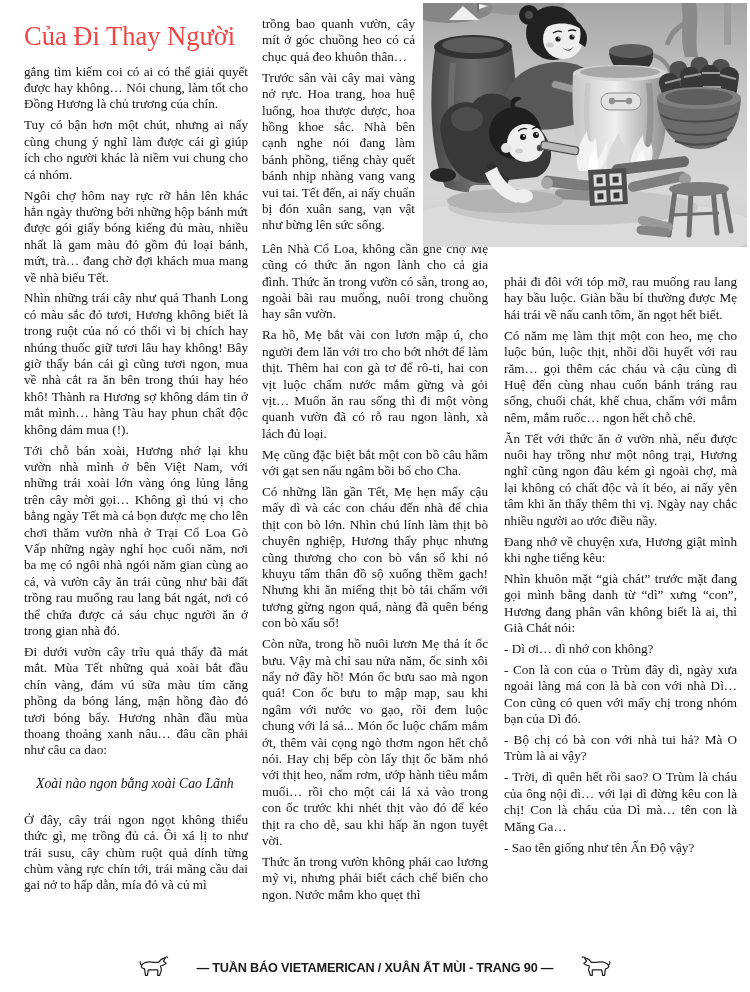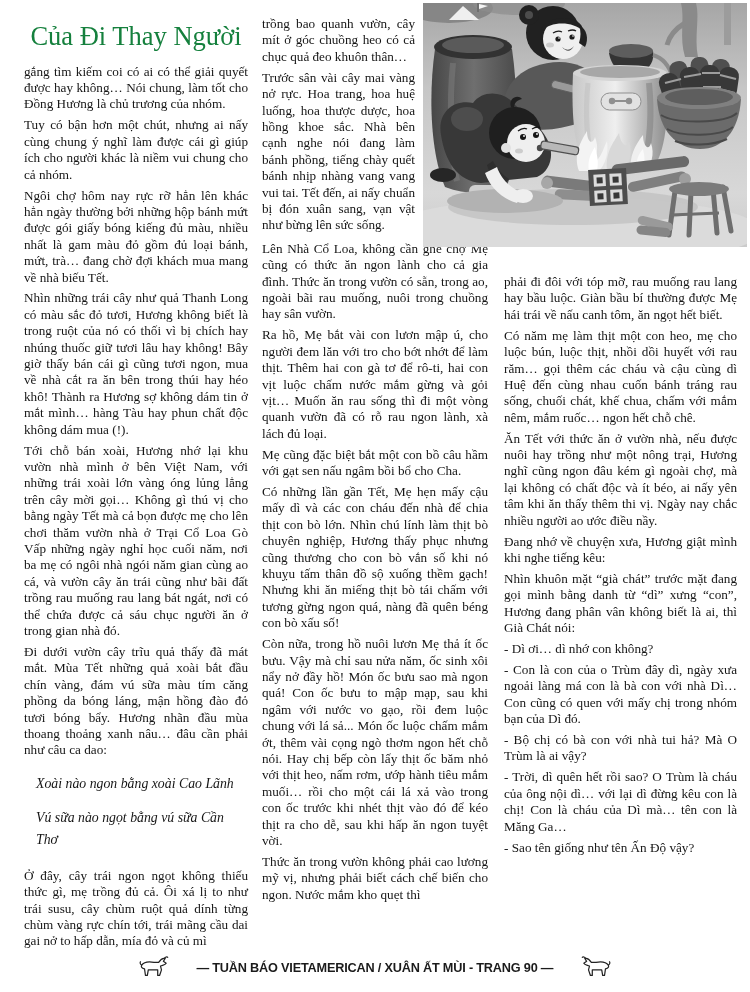--- a/index.html
+++ b/index.html
@@ -11,22 +11,22 @@
   .col{
     position:absolute; top:16px;
     font-size:13.2px; line-height:16.4px; text-align:justify;
     color:#151515;
   }
   .col-1{left:24px;  width:224px;}
   .col-2{left:262px; width:226px;}
   .col-3{left:504px; width:233px; padding-top:258px;}
   h1.title{
     font-size:26.5px; font-weight:400; letter-spacing:0;
-    margin:6px 0 12px 0; text-align:center; line-height:1.12;
-    color:#15803d;
+    margin:6px 0 12px 0; text-align:left; line-height:1.12;
+    color:#ef4444;
   }
   p.para{margin:0 0 4.5px 0;}
   .narrow{width:153px; margin-bottom:7px;}
   .poem{font-style:italic; margin:14px 0 17px 0;}
   .poem p.para{margin:12px; line-height:22px; font-size:13.8px; text-align:left;}
   .illustration{
     position:absolute; left:423px; top:3px; width:324px; height:244px;
   }
   .illustration svg{display:block;}
   .footer{
@@ -42,30 +42,29 @@
   .goat{width:32px; height:24px; flex:0 0 auto;}
 </style>
 </head>
 <body>
 
 <div class="page">
 
   <div class="col col-1">
     <h1 class="title">Của Đi Thay Người</h1>
     <div>
-        <p class="para">gắng tìm kiếm coi có ai có thể giải quyết được hay không… Nói chung, làm tốt cho Đồng Hương là chủ trương của nhóm.</p>
+        <p class="para">gắng tìm kiếm coi có ai có thể giải quyết được hay không… Nói chung, làm tốt cho Đồng Hương là chủ trương của chín.</p>
         <p class="para">Tuy có bận hơn một chút, nhưng ai nấy cùng chung ý nghĩ làm được cái gì giúp ích cho người khác là niềm vui chung cho cả nhóm.</p>
         <p class="para">Ngôi chợ hôm nay rực rỡ hẳn lên khác hẳn ngày thường bởi những hộp bánh mứt được gói giấy bóng kiếng đủ màu, nhiều nhất là gam màu đỏ gồm đủ loại bánh, mứt, trà… đang chờ đợi khách mua mang về nhà biếu Tết.</p>
         <p class="para">Nhìn những trái cây như quả Thanh Long có màu sắc đỏ tươi, Hương không biết là trong ruột của nó có thối vì bị chích hay nhúng thuốc giữ tươi lâu hay không! Bây giờ thấy bán cái gì cũng tươi ngon, mua về nhà cắt ra ăn bên trong thúi hay héo khô! Thành ra Hương sợ không dám tin ở mắt mình… hàng Tàu hay phun chất độc không dám mua (!).</p>
         <p class="para">Tới chỗ bán xoài, Hương nhớ lại khu vườn nhà mình ở bên Việt Nam, với những trái xoài lớn vàng óng lủng lẳng trên cây mời gọi… Không gì thú vị cho bằng ngày Tết mà cả bọn được mẹ cho lên chơi thăm vườn nhà ở Trại Cổ Loa Gò Vấp những ngày nghỉ học cuối năm, nơi ba mẹ có ngôi nhà ngói năm gian cùng ao cá, và vườn cây ăn trái cũng như bãi đất trồng rau muống rau lang bát ngát, nơi có thể chứa được cả sáu chục người ăn ở trong gian nhà đó.</p>
         <p class="para">Đi dưới vườn cây trĩu quả thấy đã mát mắt. Mùa Tết những quả xoài bắt đầu chín vàng, đám vú sữa màu tím căng phồng da bóng láng, mận hồng đào đỏ tươi bóng bẩy. Hương nhãn đầu mùa thoang thoảng xanh nâu… đâu cần phải như câu ca dao:</p>
       </div>
     <div class="poem">
         <p class="para">Xoài nào ngon bằng xoài Cao Lãnh</p>
-        <p class="para">Vú sữa nào ngọt bằng vú sữa Cần Thơ</p>
       </div>
     <div>
         <p class="para">Ở đây, cây trái ngon ngọt không thiếu thức gì, mẹ trồng đủ cả. Ôi xá lị to như trái susu, cây chùm ruột quả dính từng chùm vàng rực chín tới, trái mãng cầu dai gai nở to hấp dẫn, mía đỏ và củ mì</p>
       </div>
   </div>
 
   <div class="col col-2">
     <div class="narrow">
         <p class="para">trồng bao quanh vườn, cây mít ở góc chuồng heo có cả chục quả đeo khuôn thân…</p>
         <p class="para">Trước sân vài cây mai vàng nở rực. Hoa trang, hoa huệ luống, hoa thược dược, hoa hồng khoe sắc. Nhà bên cạnh nghe nói đang làm bánh phồng, tiếng chày quết bánh nhịp nhàng vang vang vui tai. Tết đến, ai nấy chuẩn bị đón xuân sang, vạn vật như bừng lên sức sống.</p>

